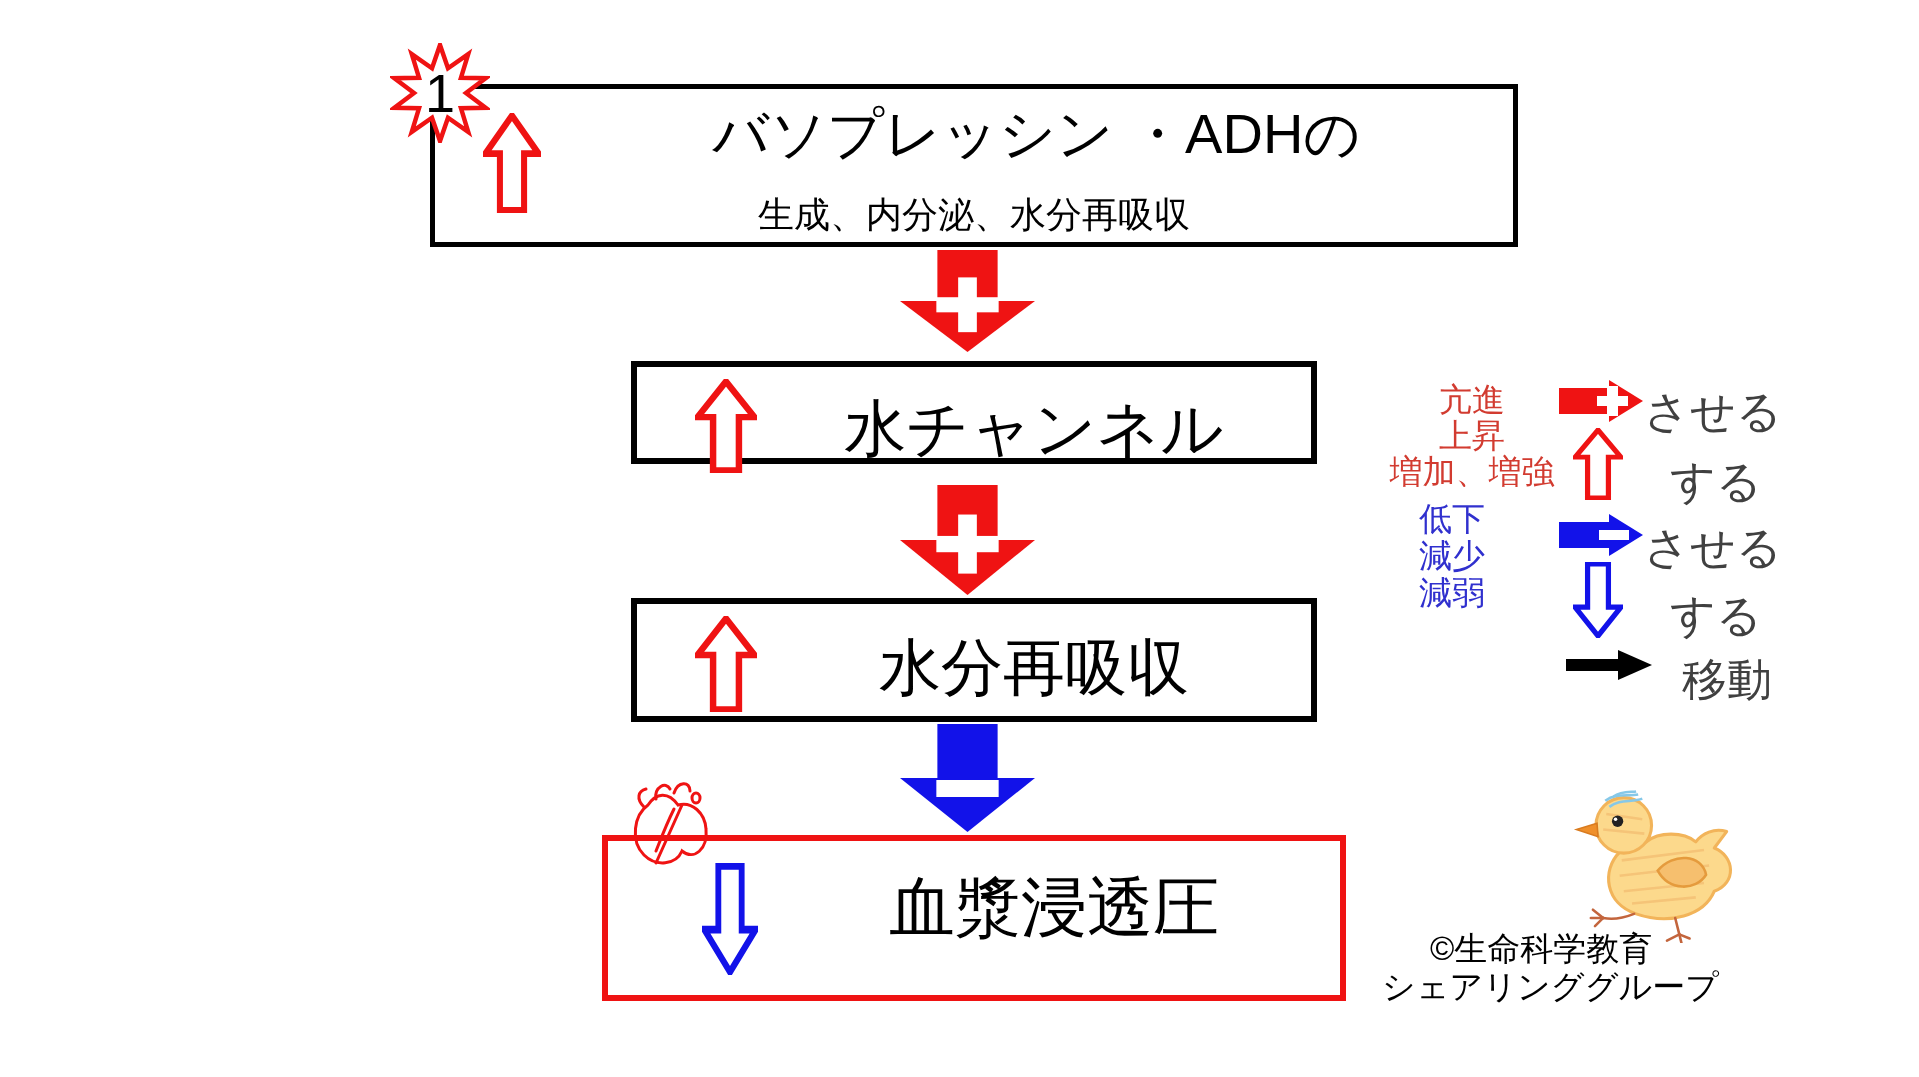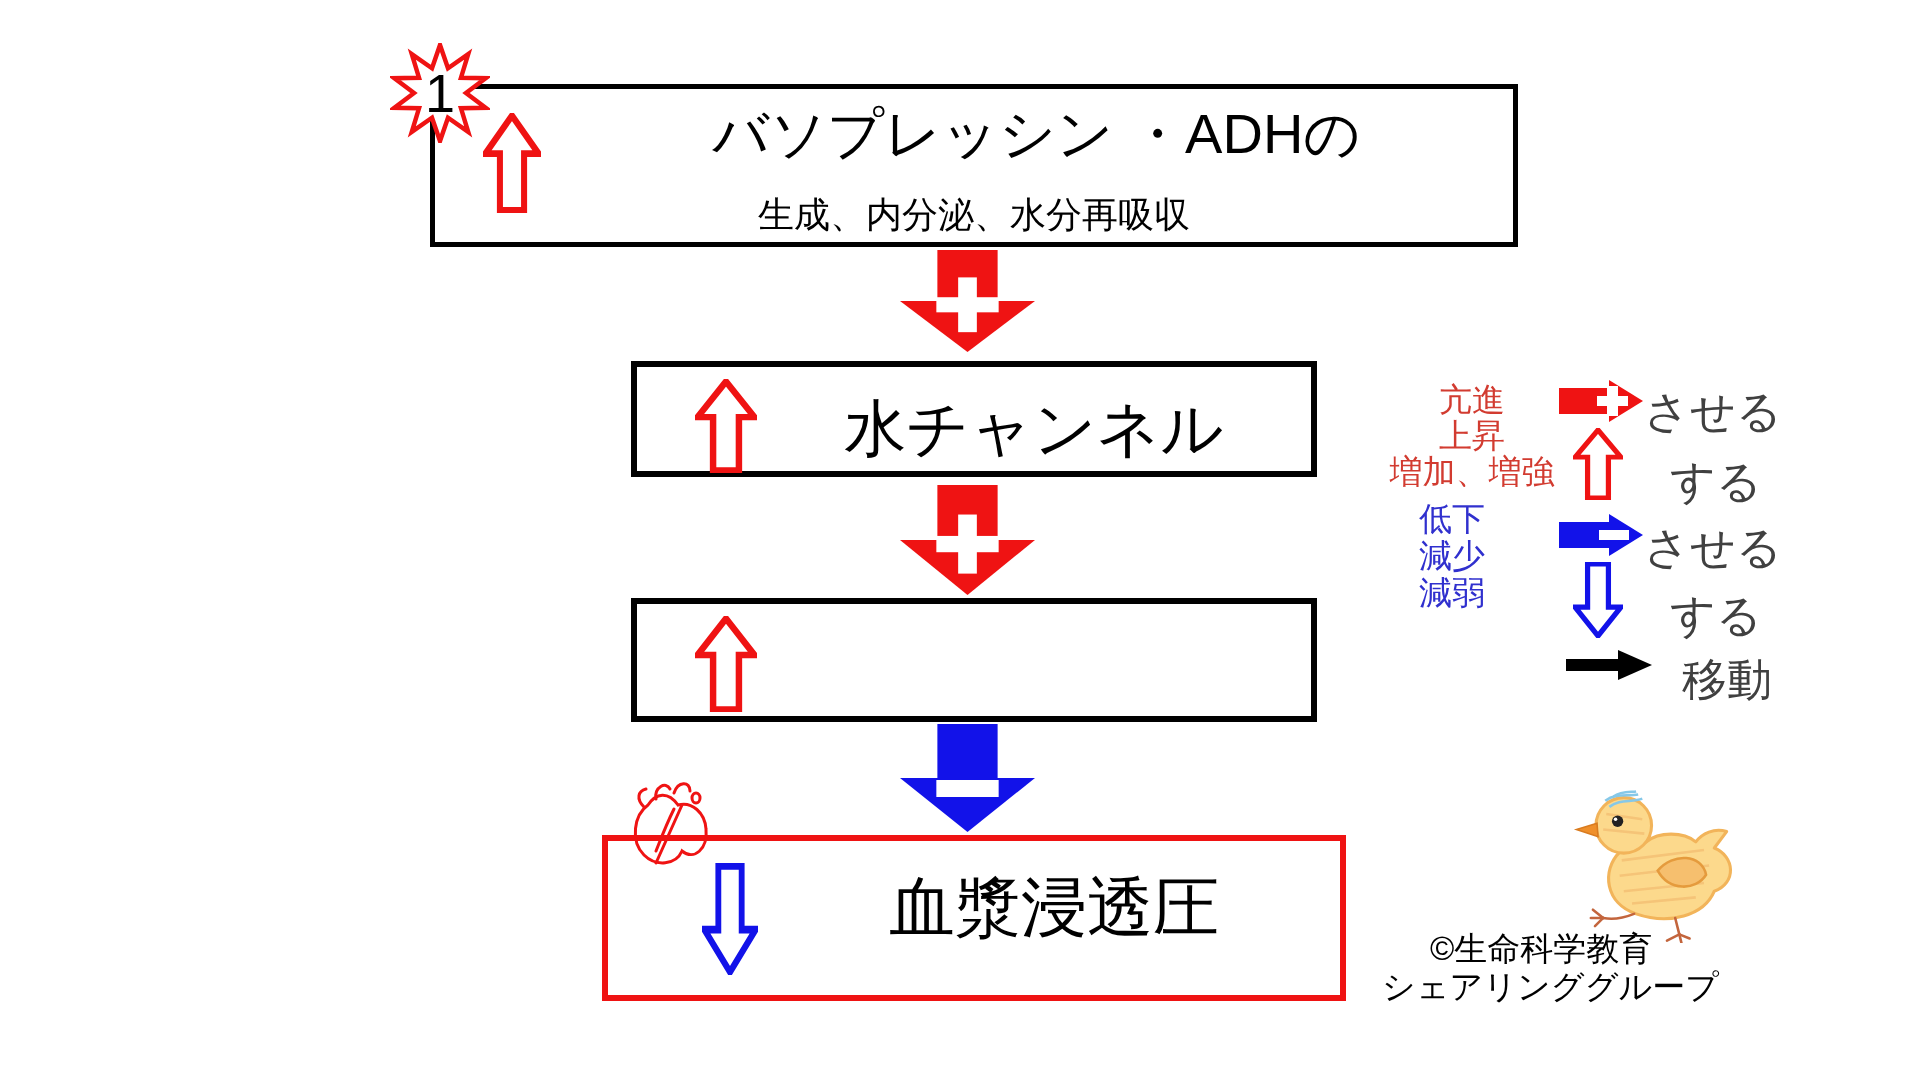--- a/index.html
+++ b/index.html
@@ -43,38 +43,39 @@
     <span class="badge-num">1</span>
   </div>
 
   <svg class="abs" style="left:900px;top:250px;" width="135" height="102" viewBox="0 0 130 108" preserveAspectRatio="none">
     <rect x="36" y="0" width="58" height="56" fill="var(--red)"></rect>
     <polygon points="0,54 130,54 65,108" fill="var(--red)"></polygon>
     <rect x="56" y="29" width="18" height="58" fill="#ffffff"></rect>
     <rect x="35" y="50" width="60" height="16" fill="#ffffff"></rect>
   </svg>
 
-  <div class="fbox thick" style="left:631px;top:361px;width:686px;height:116px;">
+  <div class="fbox thick" style="left:631px;top:361px;width:686px;height:103px;">
     <svg class="abs" style="left:58px;top:12px;" width="62" height="94" viewBox="0 0 48 74" preserveAspectRatio="none">
       <polygon points="24,2 2,30 14,30 14,72 34,72 34,30 46,30" fill="#ffffff" stroke="var(--red)" stroke-width="5" stroke-linejoin="miter"></polygon>
     </svg>
     <div class="box-label" style="left:130px;right:10px;top:20px;font-size:62px;">水チャンネル</div>
   </div>
 
   <svg class="abs" style="left:900px;top:485px;" width="135" height="110" viewBox="0 0 130 108" preserveAspectRatio="none">
     <rect x="36" y="0" width="58" height="56" fill="var(--red)"></rect>
     <polygon points="0,54 130,54 65,108" fill="var(--red)"></polygon>
     <rect x="56" y="29" width="18" height="58" fill="#ffffff"></rect>
     <rect x="35" y="50" width="60" height="16" fill="#ffffff"></rect>
   </svg>
 
   <div class="fbox thick" style="left:631px;top:598px;width:686px;height:124px;">
     <svg class="abs" style="left:58px;top:12px;" width="62" height="96" viewBox="0 0 48 74" preserveAspectRatio="none">
       <polygon points="24,2 2,30 14,30 14,72 34,72 34,30 46,30" fill="#ffffff" stroke="var(--red)" stroke-width="5" stroke-linejoin="miter"></polygon>
     </svg>
+    <div class="box-label" style="left:130px;right:10px;top:22px;font-size:62px;">水分再吸収</div>
   </div>
 
   <svg class="abs" style="left:900px;top:724px;" width="135" height="108" viewBox="0 0 130 108" preserveAspectRatio="none">
     <rect x="36" y="0" width="58" height="56" fill="var(--blue)"></rect>
     <polygon points="0,54 130,54 65,108" fill="var(--blue)"></polygon>
     <rect x="35" y="56" width="60" height="17" fill="#ffffff"></rect>
   </svg>
 
   <div class="fbox red" style="left:602px;top:835px;width:744px;height:166px;">
     <svg class="abs" style="left:94px;top:22px;" width="56" height="112" viewBox="0 0 48 74" preserveAspectRatio="none">

